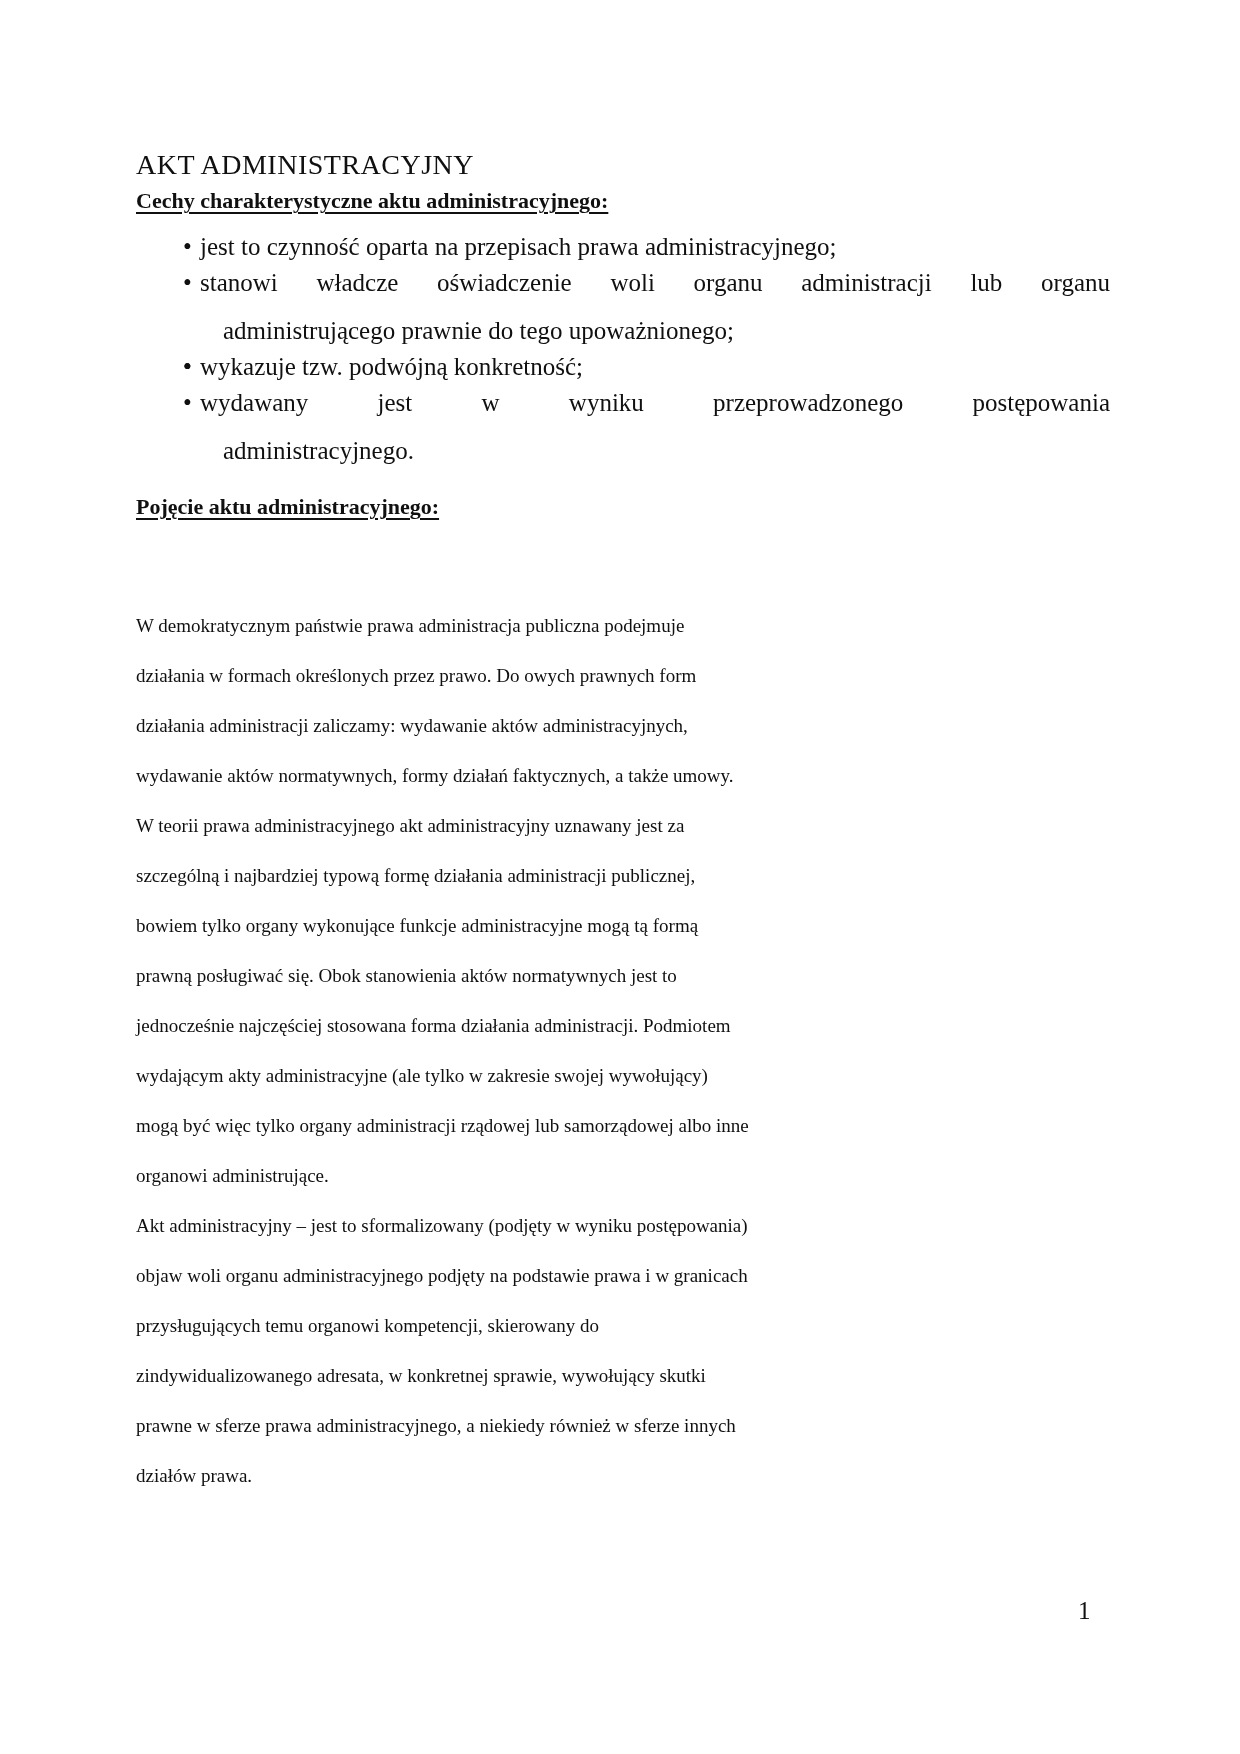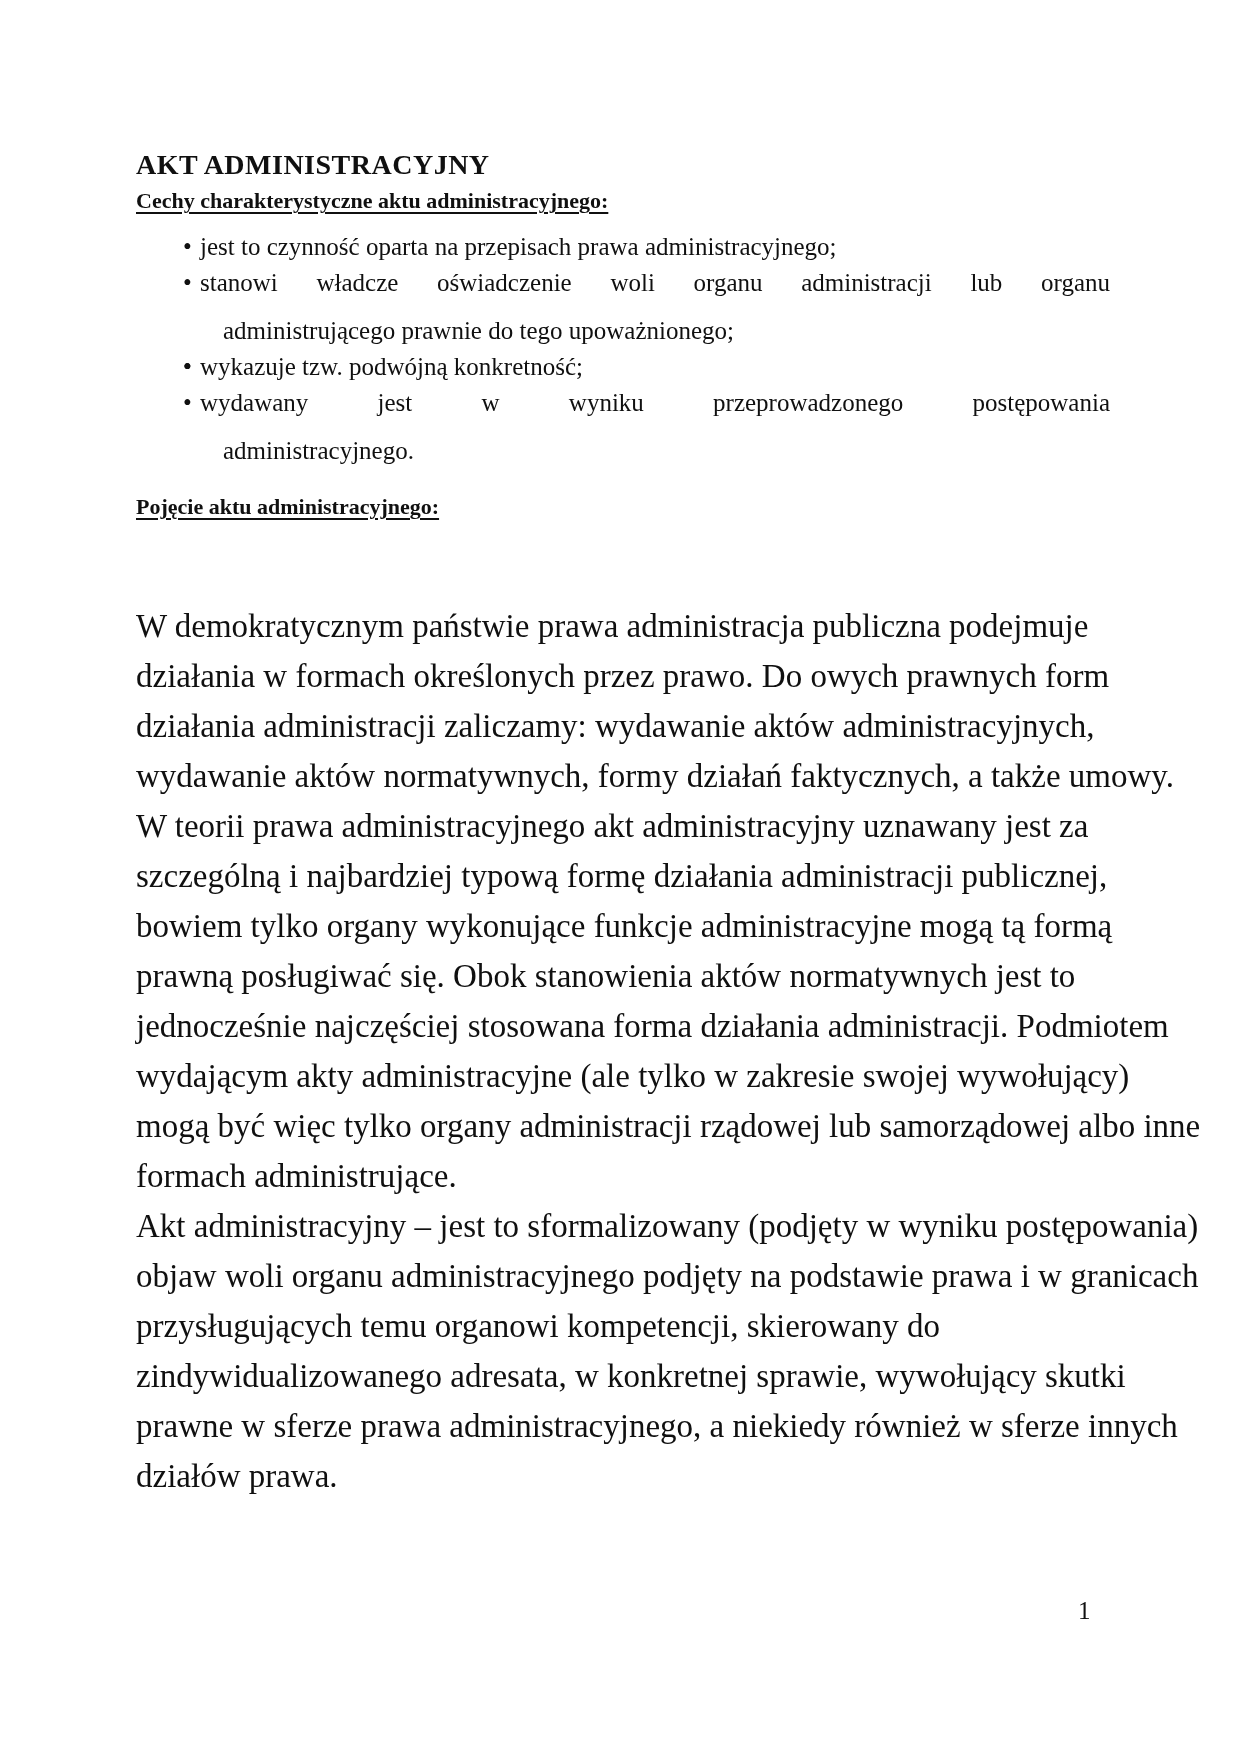--- a/index.html
+++ b/index.html
@@ -18,21 +18,21 @@
     color: #101010;
   }
   .content {
     position: absolute;
     left: 136px;
     top: 148px;
     width: 974px;
   }
   .doc-title {
     font-size: 28px;
-    font-weight: 700;
+    font-weight: 400;
     line-height: 34px;
     letter-spacing: 0.5px;
   }
   .doc-heading {
     font-size: 22px;
     font-weight: 700;
     line-height: 32px;
     text-decoration: underline;
     text-decoration-thickness: 2px;
     text-underline-offset: 4px;
@@ -63,21 +63,21 @@
     line-height: 48px;
   }
   .b-wrap { padding-left: 87px; }
   .stretch {
     text-align: justify;
     text-align-last: justify;
   }
 
   .body-paragraphs { margin-top: 78px; }
   .p-line {
-    font-size: 33px;
+    font-size: 19px;
     line-height: 50px;
     white-space: nowrap;
   }
   .page-number {
     position: absolute;
     left: 1078px;
     top: 1596px;
     font-size: 25px;
     line-height: 30px;
     font-family: "Liberation Serif", "DejaVu Serif", serif;
@@ -121,21 +121,21 @@
       <div class="p-line">działania w formach określonych przez prawo. Do owych prawnych form</div>
       <div class="p-line">działania administracji zaliczamy: wydawanie aktów administracyjnych,</div>
       <div class="p-line">wydawanie aktów normatywnych, formy działań faktycznych, a także umowy.</div>
       <div class="p-line">W teorii prawa administracyjnego akt administracyjny uznawany jest za</div>
       <div class="p-line">szczególną i najbardziej typową formę działania administracji publicznej,</div>
       <div class="p-line">bowiem tylko organy wykonujące funkcje administracyjne mogą tą formą</div>
       <div class="p-line">prawną posługiwać się. Obok stanowienia aktów normatywnych jest to</div>
       <div class="p-line">jednocześnie najczęściej stosowana forma działania administracji. Podmiotem</div>
       <div class="p-line">wydającym akty administracyjne (ale tylko w zakresie swojej wywołujący)</div>
       <div class="p-line">mogą być więc tylko organy administracji rządowej lub samorządowej albo inne</div>
-      <div class="p-line">formach administrujące.</div>
+      <div class="p-line">organowi administrujące.</div>
       <div class="p-line">Akt administracyjny – jest to sformalizowany (podjęty w wyniku postępowania)</div>
       <div class="p-line">objaw woli organu administracyjnego podjęty na podstawie prawa i w granicach</div>
       <div class="p-line">przysługujących temu organowi kompetencji, skierowany do</div>
       <div class="p-line">zindywidualizowanego adresata, w konkretnej sprawie, wywołujący skutki</div>
       <div class="p-line">prawne w sferze prawa administracyjnego, a niekiedy również w sferze innych</div>
       <div class="p-line">działów prawa.</div>
     </div>
   </div>
 
   <div class="page-number">1</div>

